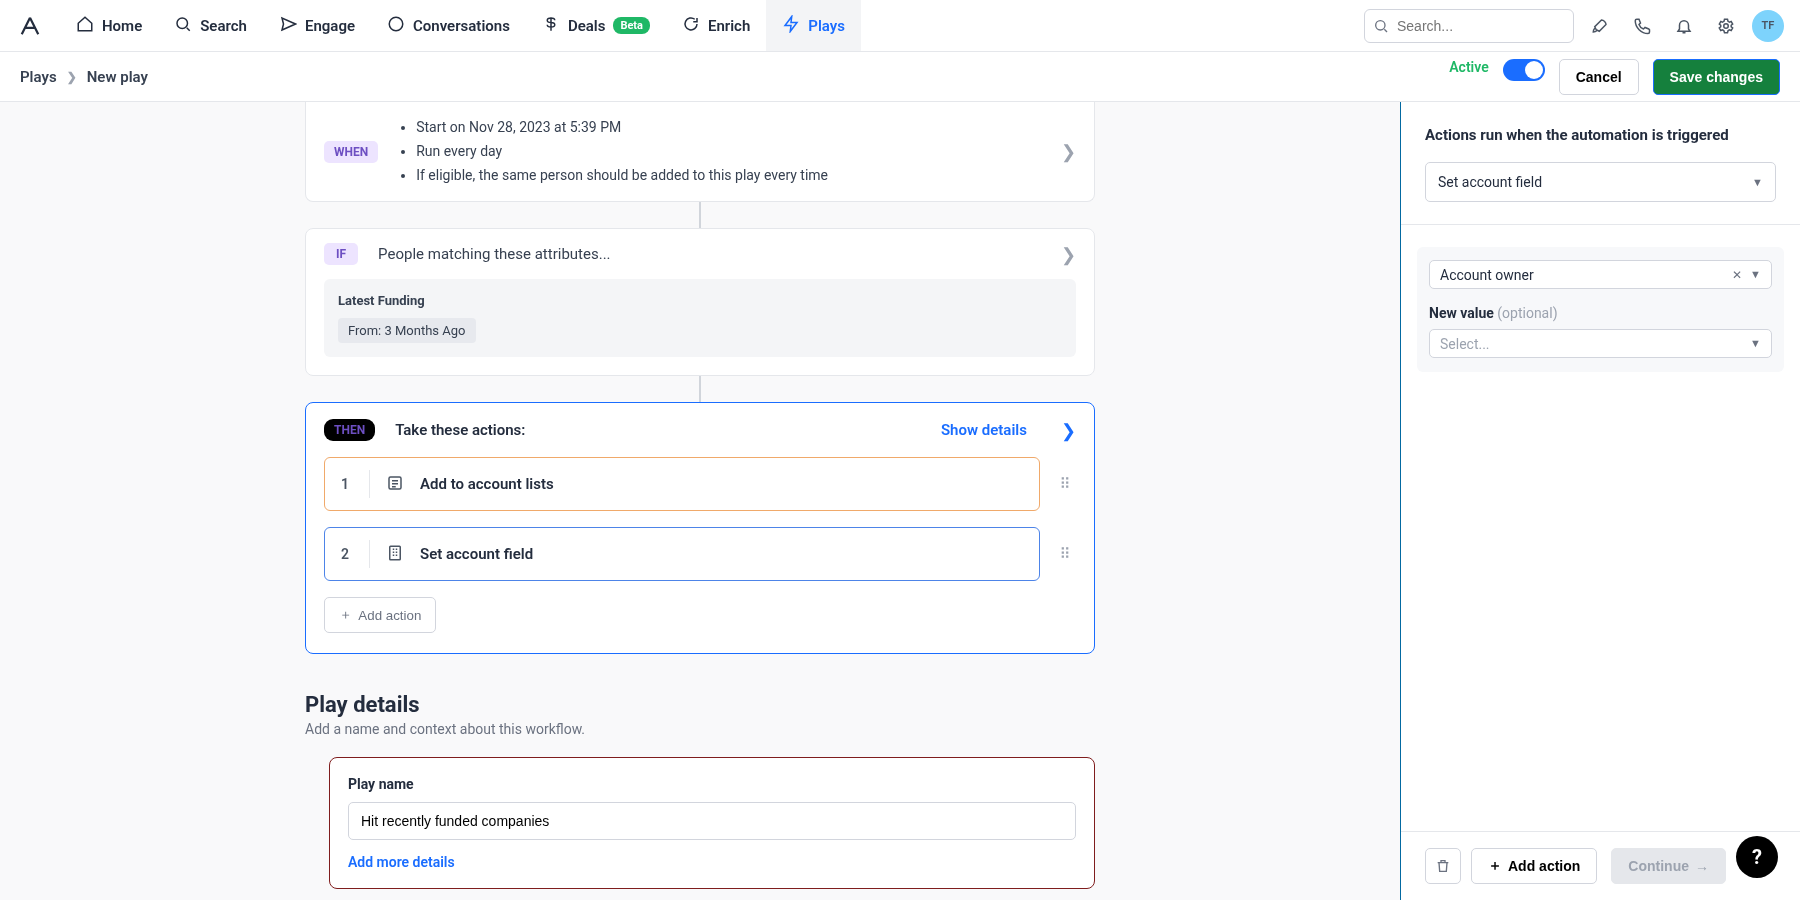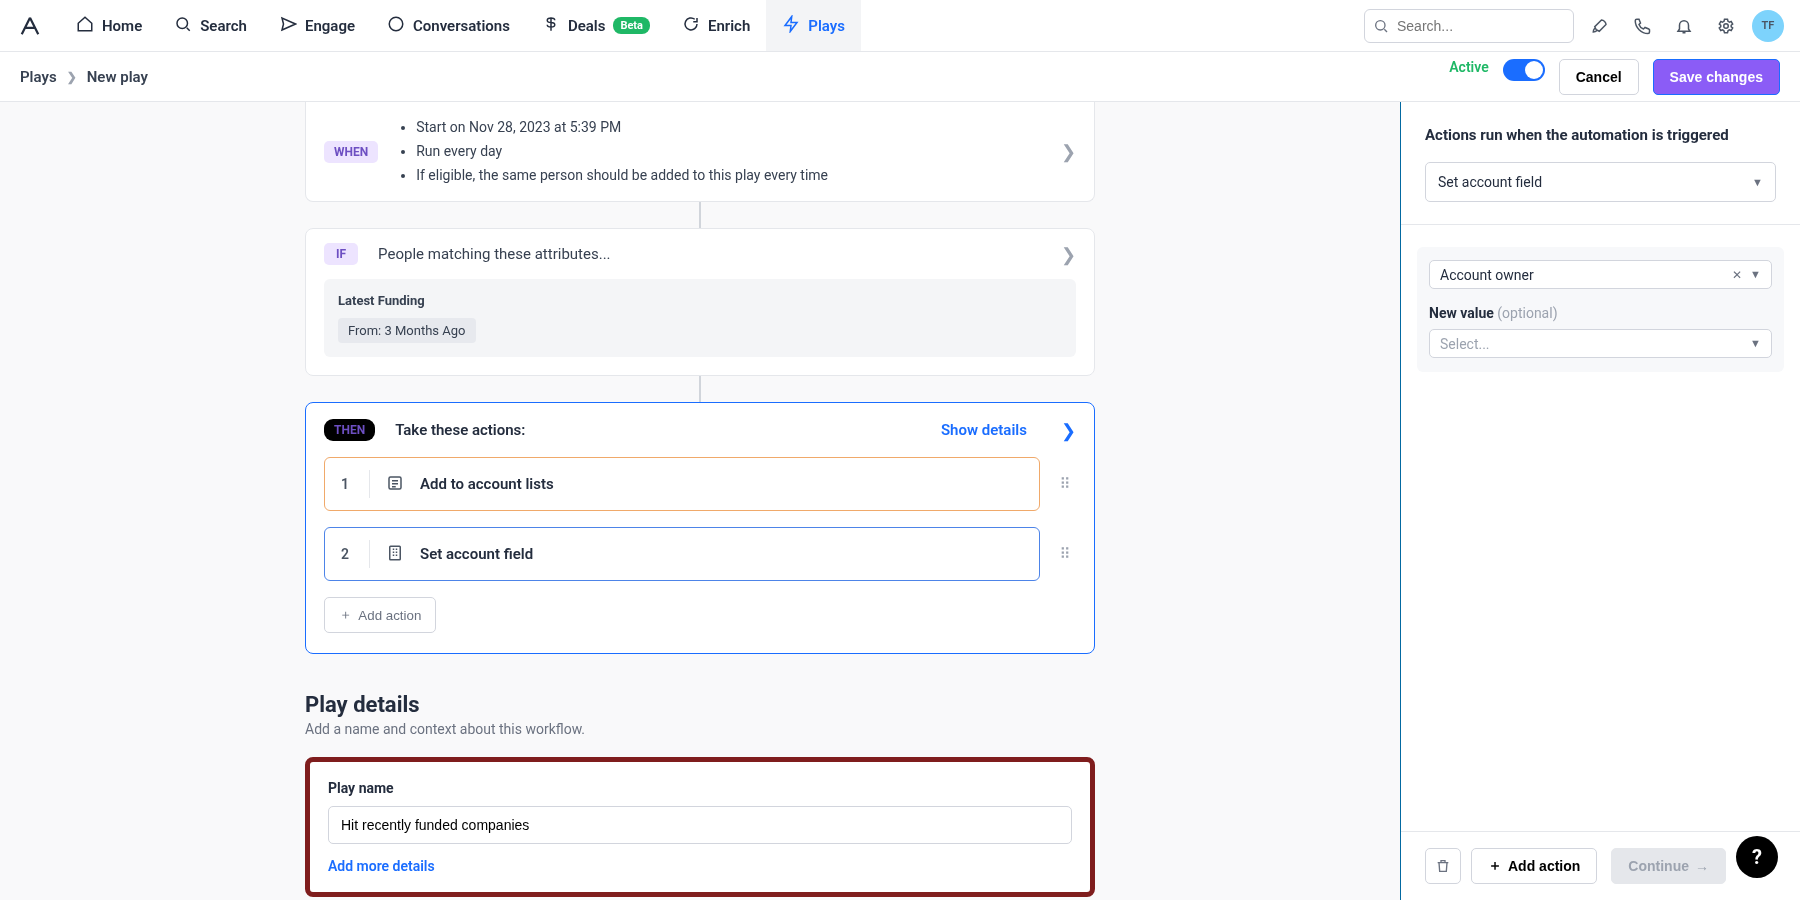--- a/index.html
+++ b/index.html
@@ -20,21 +20,21 @@
   .icon-btn svg { width: 18px; height: 18px; }
   .avatar { width: 32px; height: 32px; border-radius: 50%; background: #7dd3fc; color: #4b5563; font-size: 11px; font-weight: 600; display: flex; align-items: center; justify-content: center; }
   .subheader { display: flex; align-items: center; height: 50px; background: #fff; border-bottom: 1px solid #e5e7eb; padding: 0 20px; }
   .crumbs { display: flex; align-items: center; gap: 10px; font-size: 15px; color: #374151; font-weight: 600; }
   .crumbs .sep { color: #9ca3af; font-size: 12px; }
   .sub-right { margin-left: auto; display: flex; align-items: flex-start; gap: 14px; }
   .active-label { color: #1fb866; font-weight: 600; font-size: 14px; }
   .toggle { width: 42px; height: 22px; background: #1a6dff; border-radius: 11px; position: relative; cursor: pointer; }
   .toggle .knob { position: absolute; right: 2px; top: 2px; width: 18px; height: 18px; background: #fff; border-radius: 50%; }
   .btn { height: 36px; padding: 0 16px; border-radius: 5px; font-size: 14px; font-weight: 600; cursor: pointer; border: 1px solid #d2d5dd; background: #fff; display: inline-flex; align-items: center; gap: 6px; }
-  .btn.primary { background: #8b5cf6; border-color: #1a6dff; color: #fff; }
+  .btn.primary { background: #15803d; border-color: #1a6dff; color: #fff; }
   .btn.muted { background: #e5e7eb; color: #9ca3af; border-color: #e5e7eb; }
   .main-wrap { display: flex; height: calc(900px - 102px); }
   .canvas { flex: 1; overflow-y: auto; padding-bottom: 40px; position: relative; }
   .flow { width: 790px; margin: 0 auto; position: relative; padding-top: 0; }
   .card { background: #fff; border: 1px solid #e5e7eb; border-radius: 8px; position: relative; }
   .connector { width: 2px; height: 26px; background: #d1d5db; margin: 0 auto; }
   .row-head { display: flex; align-items: center; padding: 14px 18px; gap: 20px; cursor: pointer; }
   .tag { font-size: 12px; font-weight: 700; padding: 4px 10px; border-radius: 5px; }
   .tag.when { background: #ede4ff; color: #6d4fc2; }
   .tag.if   { background: #ede4ff; color: #6d4fc2; padding: 4px 12px;}
@@ -57,21 +57,21 @@
   .action-box.a2 { border-color: #4d84e8; }
   .action-num { font-weight: 600; color: #4b5563; width: 12px; }
   .action-divider { width: 1px; height: 28px; background: #e5e7eb; }
   .action-icon { width: 18px; height: 18px; color: #4b5563; }
   .action-label { font-weight: 600; font-size: 15px; }
   .drag-handle { color: #9ca3af; cursor: grab; width: 20px; display: flex; justify-content: center; font-size:15px; letter-spacing:2px; line-height:6px;}
   .add-action-btn { border: 1px solid #d2d5dd; background: #fff; height: 36px; padding: 0 14px; border-radius: 5px; display: inline-flex; align-items: center; gap: 6px; color: #6b7280; font-weight: 500; cursor: pointer; }
   .details-section { margin-top: 38px; }
   .details-h { font-size: 22px; font-weight: 700; margin-bottom: 4px; }
   .details-sub { color: #6b7280; font-size: 14px; margin-bottom: 20px; }
-  .details-card { background: #fff; border: 5px solid #7f1d1d; border-radius: 8px; padding: 18px 18px; }
+  .details-card { background: #fff; border: 1px solid #7f1d1d; border-radius: 8px; padding: 18px 18px; margin-left: 24px; }
   .field-label { font-size: 14px; font-weight: 700; margin-bottom: 10px; display: block; }
   .text-input { width: 100%; height: 38px; border: 1px solid #d2d5dd; border-radius: 5px; padding: 0 12px; font-size: 14px; background: #fff; }
   .add-more { color: #1a6dff; font-size: 14px; font-weight: 600; margin-top: 14px; cursor: pointer; }
   .sidepanel { width: 400px; border-left: 1px solid #0369a1; background: #fff; padding: 24px 24px 0 24px; display: flex; flex-direction: column; position: relative; }
   .side-title { font-size: 15px; font-weight: 700; margin-bottom: 18px; }
   .select-box { width: 100%; height: 40px; border: 1px solid #d2d5dd; border-radius: 5px; padding: 0 12px; font-size: 14px; display: flex; align-items: center; justify-content: space-between; cursor: pointer; background: #fff; }
   .side-sep { height: 1px; background: #e5e7eb; margin: 22px -24px; }
   .inner-block { background: #f7f8fa; border-radius: 6px; padding: 1px 12px 14px 12px; margin: 0 -8px; }
   .field-select { width: 100%; height: 29px; border: 1px solid #d2d5dd; border-radius: 5px; background: #fff; padding: 0 10px; display: flex; align-items: center; font-size: 14px; }
   .field-select .caret-group { margin-left: auto; display: flex; align-items: center; gap: 8px; color: #6b7280; font-size: 12px; }

